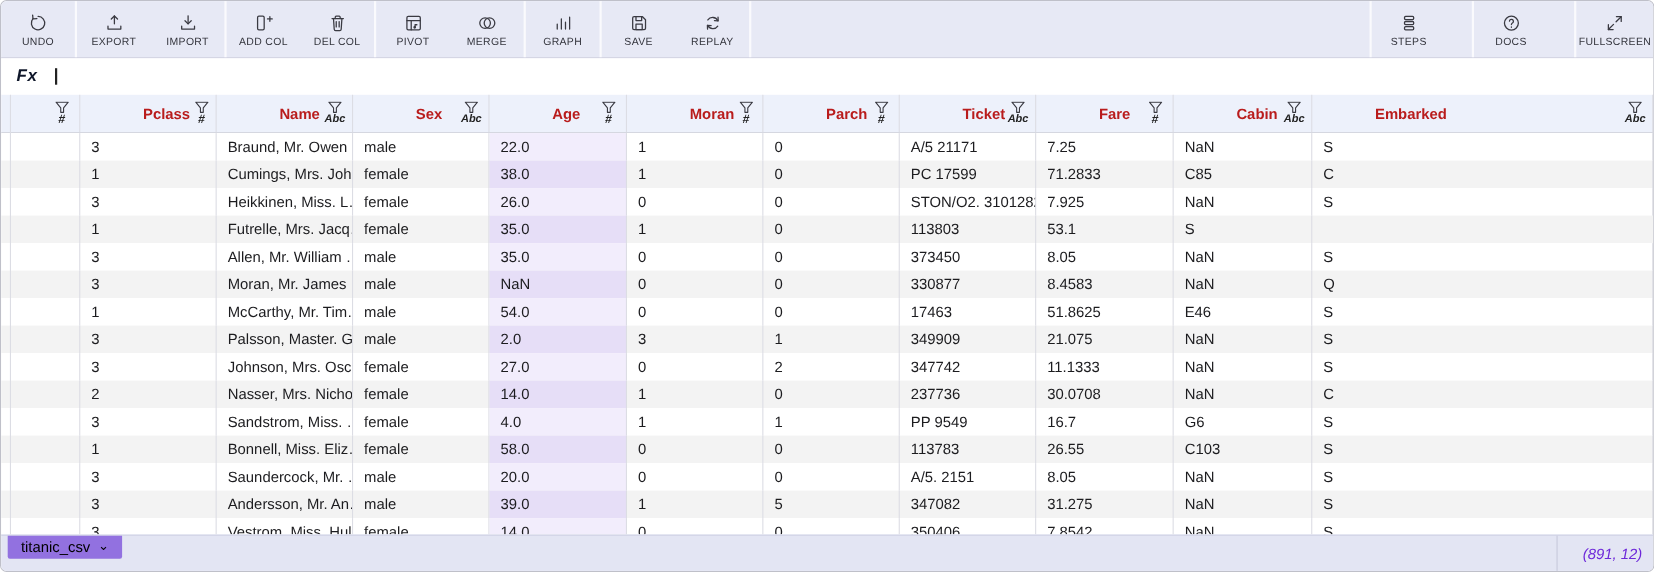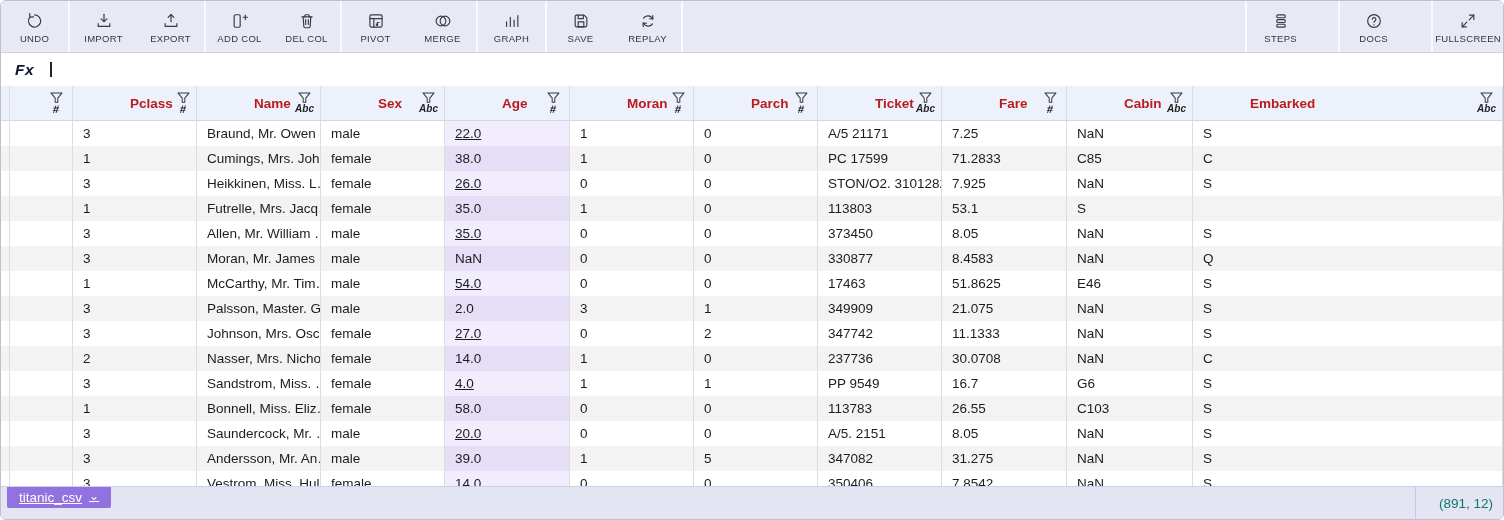--- a/index.html
+++ b/index.html
@@ -60,33 +60,33 @@
   .htype{font-size:10px;color:#222;line-height:10px;}
   .htype.abc{font-style:italic;font-weight:600;}
   .htype.num{font-weight:600;font-size:11px;transform:skewX(-6deg);}
 
   .grid-body{flex:1 1 auto;overflow:hidden;}
   .trow{display:grid;grid-template-columns:var(--cols);height:25px;}
   .trow.odd{background:#fff;}
   .trow.even{background:var(--stripe);}
   .cell{border-right:1px solid var(--grid-line);padding-left:10px;font-size:13.5px;
         line-height:25px;white-space:nowrap;overflow:hidden;color:var(--ink);cursor:cell;}
-  .trow.odd .cell.hl{background:var(--hl-light);text-decoration:underline;}
+  .trow.odd .cell.hl{background:var(--hl-light);}
   .trow.even .cell.hl{background:var(--hl-dark);}
 
   
   .bottom-bar{height:33px;flex:0 0 33px;background:var(--bottom-bg);border-top:1px solid #cdd0e3;
               display:flex;align-items:flex-start;position:relative;}
-  .sheet-tab{margin-left:6px;height:21px;background:var(--accent);color:#ffffff;display:flex;
+  .sheet-tab{margin-left:6px;height:21px;background:var(--accent);color:#000000;display:flex;
              align-items:center;gap:7px;padding:0 12px;font-size:13.5px;cursor:pointer;
-             border-radius:0 0 2px 2px;text-decoration:underline;}
+             border-radius:0 0 2px 2px;}
   .sheet-tab .chev{font-size:12px;line-height:10px;transform:translateY(-2px);}
   .shape-box{position:absolute;right:0;top:0;bottom:0;border-left:1px solid #c7c9dc;
              display:flex;align-items:center;justify-content:flex-end;padding:0 10px;
-             min-width:88px;font-size:13.5px;color:#0f766e;}
+             min-width:88px;font-size:13.5px;color:#6d28d9;font-style:italic;}
 </style>
 </head>
 <body>
 
 <div class="app">
 
   <div class="toolbar">
     <div class="toolbar-left" style="display:flex;align-items:stretch;">
         <div class="tgroup">
           <div class="tbtn">
@@ -96,36 +96,36 @@
                 <polyline points="5.6,3.2 6,7.4 10.2,7"></polyline>
               </svg>
             </span>
             <span class="tlabel">UNDO</span>
           </div>
         </div>
         <div class="tgroup">
           <div class="tbtn">
             <span class="ticon">
               <svg viewBox="0 0 24 24">
+                <path d="M12 12.8 V4.2"></path>
+                <polyline points="8.6,7.6 12,4.2 15.4,7.6"></polyline>
+                <path d="M5 15.2 v3.3 h14 v-3.3"></path>
+              </svg>
+            </span>
+            <span class="tlabel">EXPORT</span>
+          </div>
+          <div class="tbtn">
+            <span class="ticon">
+              <svg viewBox="0 0 24 24">
                 <path d="M12 4 v8.6"></path>
                 <polyline points="8.6,9.4 12,12.8 15.4,9.4"></polyline>
                 <path d="M5 15.2 v3.3 h14 v-3.3"></path>
               </svg>
             </span>
             <span class="tlabel">IMPORT</span>
-          </div>
-          <div class="tbtn">
-            <span class="ticon">
-              <svg viewBox="0 0 24 24">
-                <path d="M12 12.8 V4.2"></path>
-                <polyline points="8.6,7.6 12,4.2 15.4,7.6"></polyline>
-                <path d="M5 15.2 v3.3 h14 v-3.3"></path>
-              </svg>
-            </span>
-            <span class="tlabel">EXPORT</span>
           </div>
         </div>
         <div class="tgroup">
           <div class="tbtn">
             <span class="ticon">
               <svg viewBox="0 0 24 24">
                 <rect x="5" y="4.5" width="7.2" height="15" rx="1.5"></rect>
                 <path d="M15.8 7.5 h5.2 M18.4 4.9 v5.2"></path>
               </svg>
             </span>

